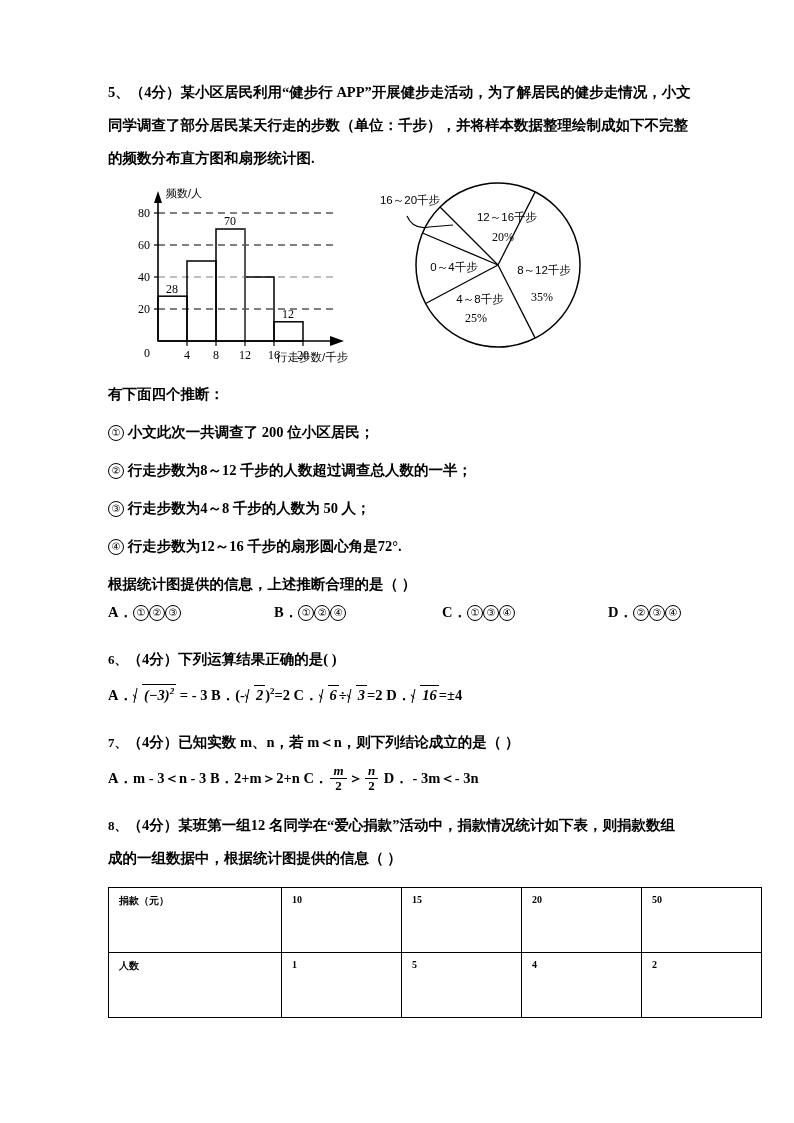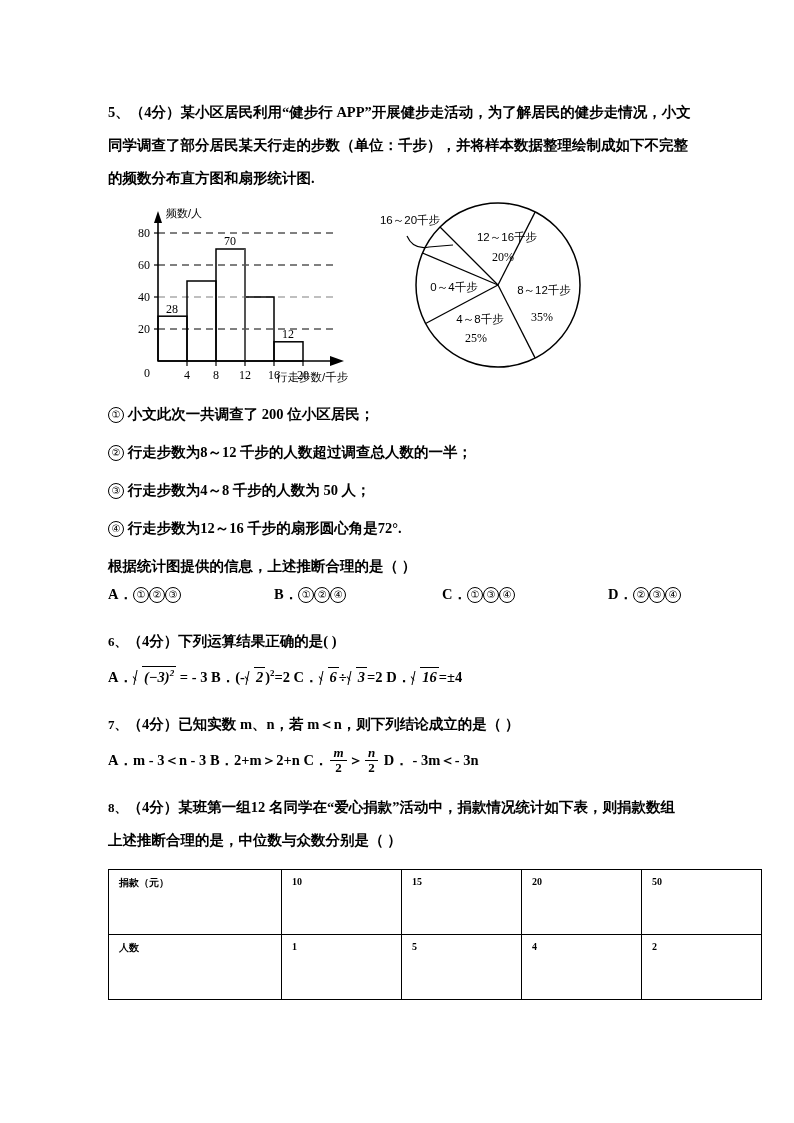--- a/index.html
+++ b/index.html
@@ -17,21 +17,21 @@
   }
   .page {
     position: absolute;
     left: 0; top: 0;
     width: 794px;
     height: 1123px;
   }
   .content {
     position: absolute;
     left: 108px;
-    top: 96px;
+    top: 76px;
     width: 600px;
   }
   .qnum {
     font-weight: 600;
   }
   .stem-line {
     font-size: 14.5px;
     line-height: 33px;
     font-weight: 600;
     white-space: nowrap;
@@ -265,20 +265,21 @@
 
           <text x="114" y="130" font-family="'Liberation Sans',sans-serif" font-size="11.5" text-anchor="middle">4～8千步</text>
           <text x="110" y="149" font-family="'Liberation Serif',serif" font-size="12" text-anchor="middle">25%</text>
 
           <text x="88" y="98" font-family="'Liberation Sans',sans-serif" font-size="11.5" text-anchor="middle">0～4千步</text>
 
           <text x="44" y="31" font-family="'Liberation Sans',sans-serif" font-size="11.5" text-anchor="middle">16～20千步</text>
         </svg>
       </div>
 
+      <div class="stmt">有下面四个推断：</div>
 
       <div class="stmt">
         <span class="circnum">①</span>
         <span>小文此次一共调查了 200 位小区居民；</span>
       </div>
       <div class="stmt">
         <span class="circnum">②</span>
         <span>行走步数为8～12 千步的人数超过调查总人数的一半；</span>
       </div>
       <div class="stmt">
@@ -347,21 +348,21 @@
         <span class="opt n4">
           <span>D．</span>&nbsp;<span>- 3m＜- 3n</span>
         </span>
       </div>
     </div>
 
     <div style="margin-top:2px;">
       <div class="stem-line">
         <span class="small-num">8、</span><span>（4分）</span><span>某班第一组12 名同学在“爱心捐款”活动中，捐款情况统计如下表，则捐款数组</span>
       </div>
-      <div class="stem-line">上述推断合理的是，中位数与众数分别是（      ）</div>
+      <div class="stem-line">成的一组数据中，根据统计图提供的信息（      ）</div>
 
       <table class="donation-table">
         <tbody>
           <tr>
             <td class="lbl">捐款（元）</td>
             <td class="val">10</td>
             <td class="val">15</td>
             <td class="val">20</td>
             <td class="val">50</td>
           </tr>

